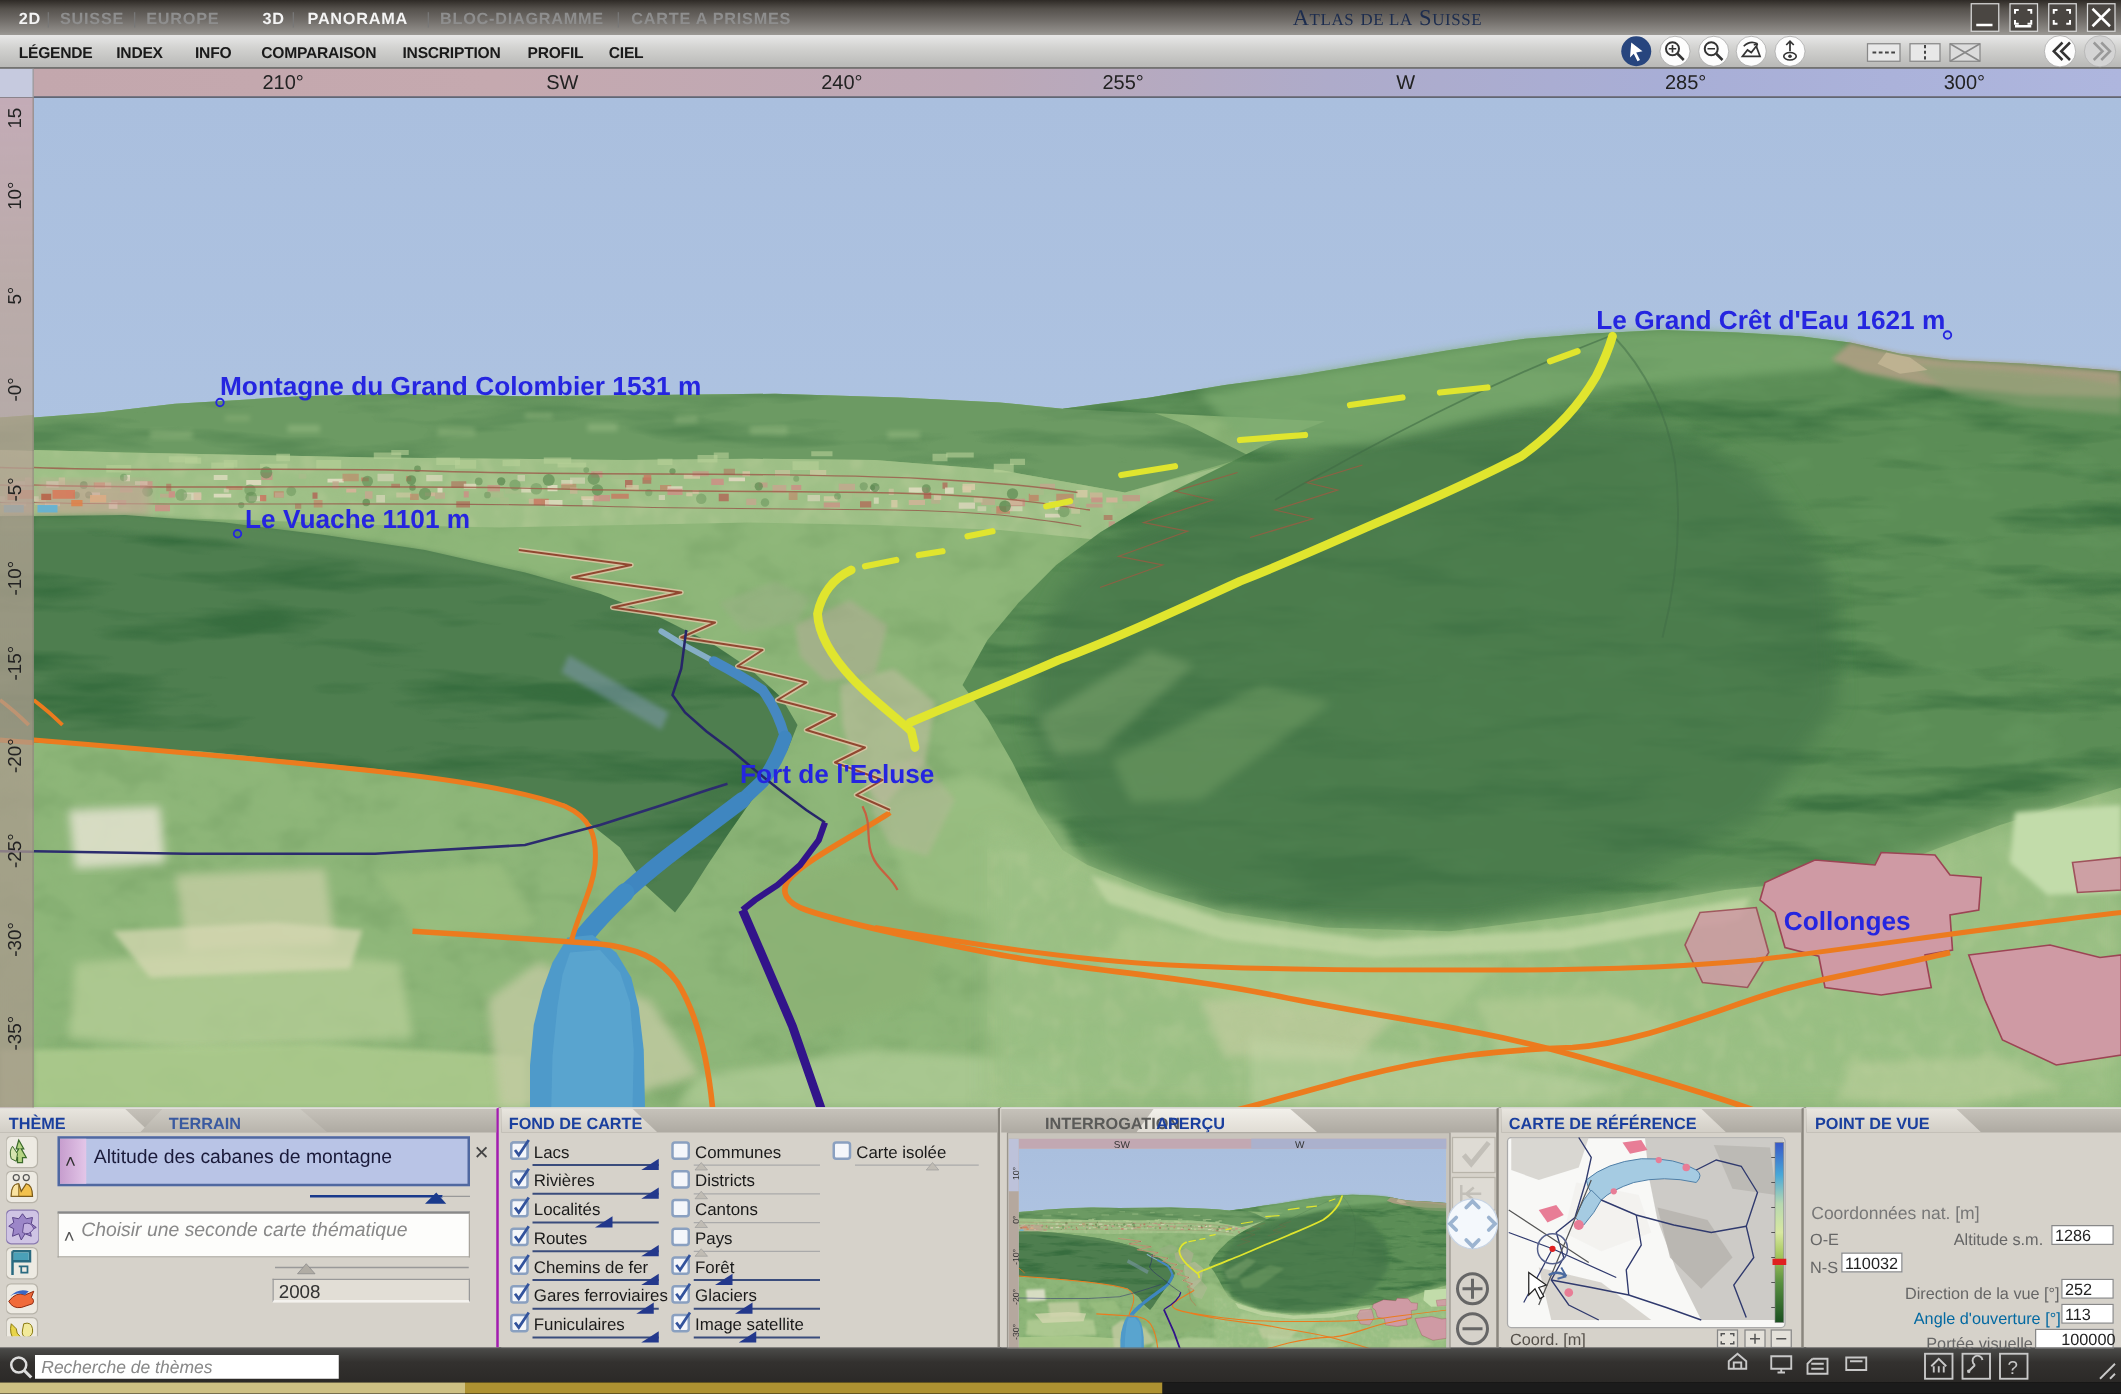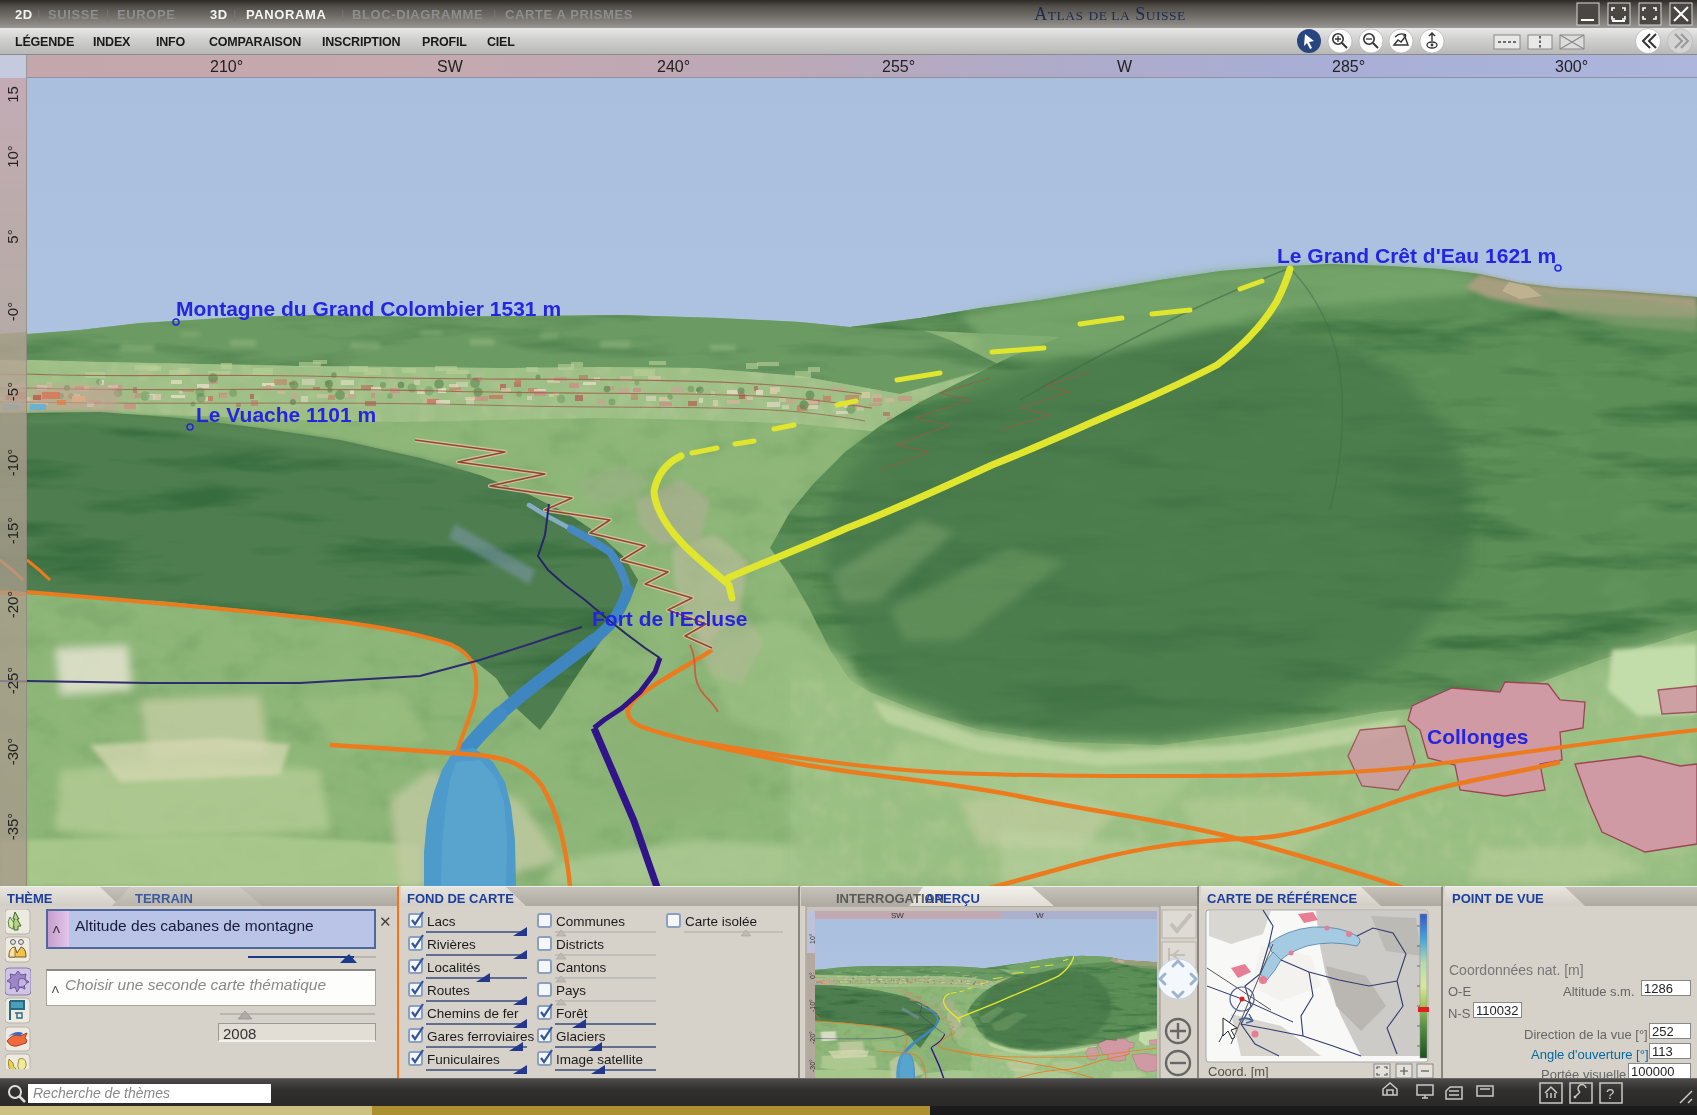--- a/index.html
+++ b/index.html
@@ -597,21 +597,21 @@
 </g>
 <g fill="none" stroke="#2525e0" stroke-width="1.5">
  <circle cx="176" cy="322" r="3"></circle>
  <circle cx="1558" cy="268" r="3"></circle>
  <circle cx="190" cy="427" r="3"></circle>
 </g>
 </svg>
 </div>
 <div id="panels">
 
-<div class="panel" style="left:0;width:399px;border-top:1px solid #f0f0ee;border-right:2px solid #f97316;">
+<div class="panel" style="left:0;width:399px;border-top:1px solid #f0f0ee;border-right:2px solid #a21caf;">
   <div class="phead"></div>
   <div style="position:absolute;left:0;top:0;width:120px;height:19px;background:linear-gradient(#e8e5de,#d2cec6);clip-path:polygon(0 0,100px 0,120px 19px,0 19px);"></div>
   <div style="position:absolute;left:112px;top:0;width:150px;height:19px;background:linear-gradient(#cfccc4,#b8b4ac);clip-path:polygon(18px 0,128px 0,150px 19px,0 19px);"></div>
   <span class="ptitle" style="left:7px;color:#1a3f9e;">THÈME</span>
   <span class="ptitle" style="left:135px;color:#3a5aa0;">TERRAIN</span>
   <div style="position:absolute;left:5px;top:22px;width:26px;height:160px;">
     <svg width="26" height="160" xmlns="http://www.w3.org/2000/svg">
       <g>
         <rect x="0" y="0" width="25" height="25" rx="4" fill="#edeae2" stroke="#b8b4aa"></rect>
         <path d="M10,3 L14,10 L12,10 L16,17 L13,17 L13,21 L9,21 L9,17 L6,17 L10,10 L8,10 Z" fill="#b6d483" stroke="#3a6a2a" stroke-width="1"></path>
@@ -888,21 +888,21 @@
   <div class="inp" style="position:absolute;left:28px;top:93px;width:49px;height:16px;background:#fff;border:1px solid #888;font-size:13px;color:#222;padding-left:2px;margin-top:22px;">482616</div>
   <span style="position:absolute;left:118px;top:97px;font-size:13px;color:#666;">Altitude s.m.</span>
   <div class="inp" style="position:absolute;left:196px;top:93px;width:50px;height:16px;background:#fff;border:1px solid #888;font-size:13px;color:#222;padding-left:2px;">1286</div>
   <span style="position:absolute;left:3px;top:119px;font-size:13px;color:#666;">N-S</span>
   <div class="inp" style="position:absolute;left:28px;top:115px;width:49px;height:16px;background:#fff;border:1px solid #888;font-size:13px;color:#222;padding-left:2px;">110032</div>
   <span style="position:absolute;left:79px;top:140px;font-size:13px;color:#666;">Direction de la vue [°]</span>
   <div class="inp" style="position:absolute;left:204px;top:136px;width:42px;height:16px;background:#fff;border:1px solid #888;font-size:13px;color:#222;padding-left:2px;">252</div>
   <span style="position:absolute;left:86px;top:160px;font-size:13px;color:#0369a1;">Angle d'ouverture [°]</span>
   <div class="inp" style="position:absolute;left:204px;top:156px;width:42px;height:16px;background:#fff;border:1px solid #888;font-size:13px;color:#222;padding-left:2px;">113</div>
   <span style="position:absolute;left:96px;top:180px;font-size:13px;color:#666;">Portée visuelle</span>
-  <div class="inp" style="position:absolute;left:183px;top:176px;width:63px;height:16px;background:#fff;border:1px solid #888;font-size:13px;color:#222;padding-left:2px;">100000</div>
+  <div class="inp" style="position:absolute;left:183px;top:176px;width:63px;height:16px;background:#fff;border:1px solid #888;font-size:13px;color:#222;padding-left:20px;">100000</div>
 </div>
 </div>
 <div id="searchbar">
   <svg width="1697" height="28" xmlns="http://www.w3.org/2000/svg">
     <circle cx="15" cy="13" r="6" fill="none" stroke="#ddd" stroke-width="2"></circle>
     <path d="M19,17 L25,23" stroke="#ddd" stroke-width="2.5"></path>
     <rect x="28" y="5" width="243" height="19" fill="#fff"></rect>
     <text x="33" y="19" font-size="14" font-style="italic" fill="#888" font-family="Liberation Sans, sans-serif">Recherche de thèmes</text>
     <g stroke="#c8c8c8" stroke-width="1.5" fill="none">
       <path d="M1383,16 L1383,10 L1390,4 L1397,10 L1397,16 Z M1387,16 L1387,11 L1393,11 L1393,16"></path>

